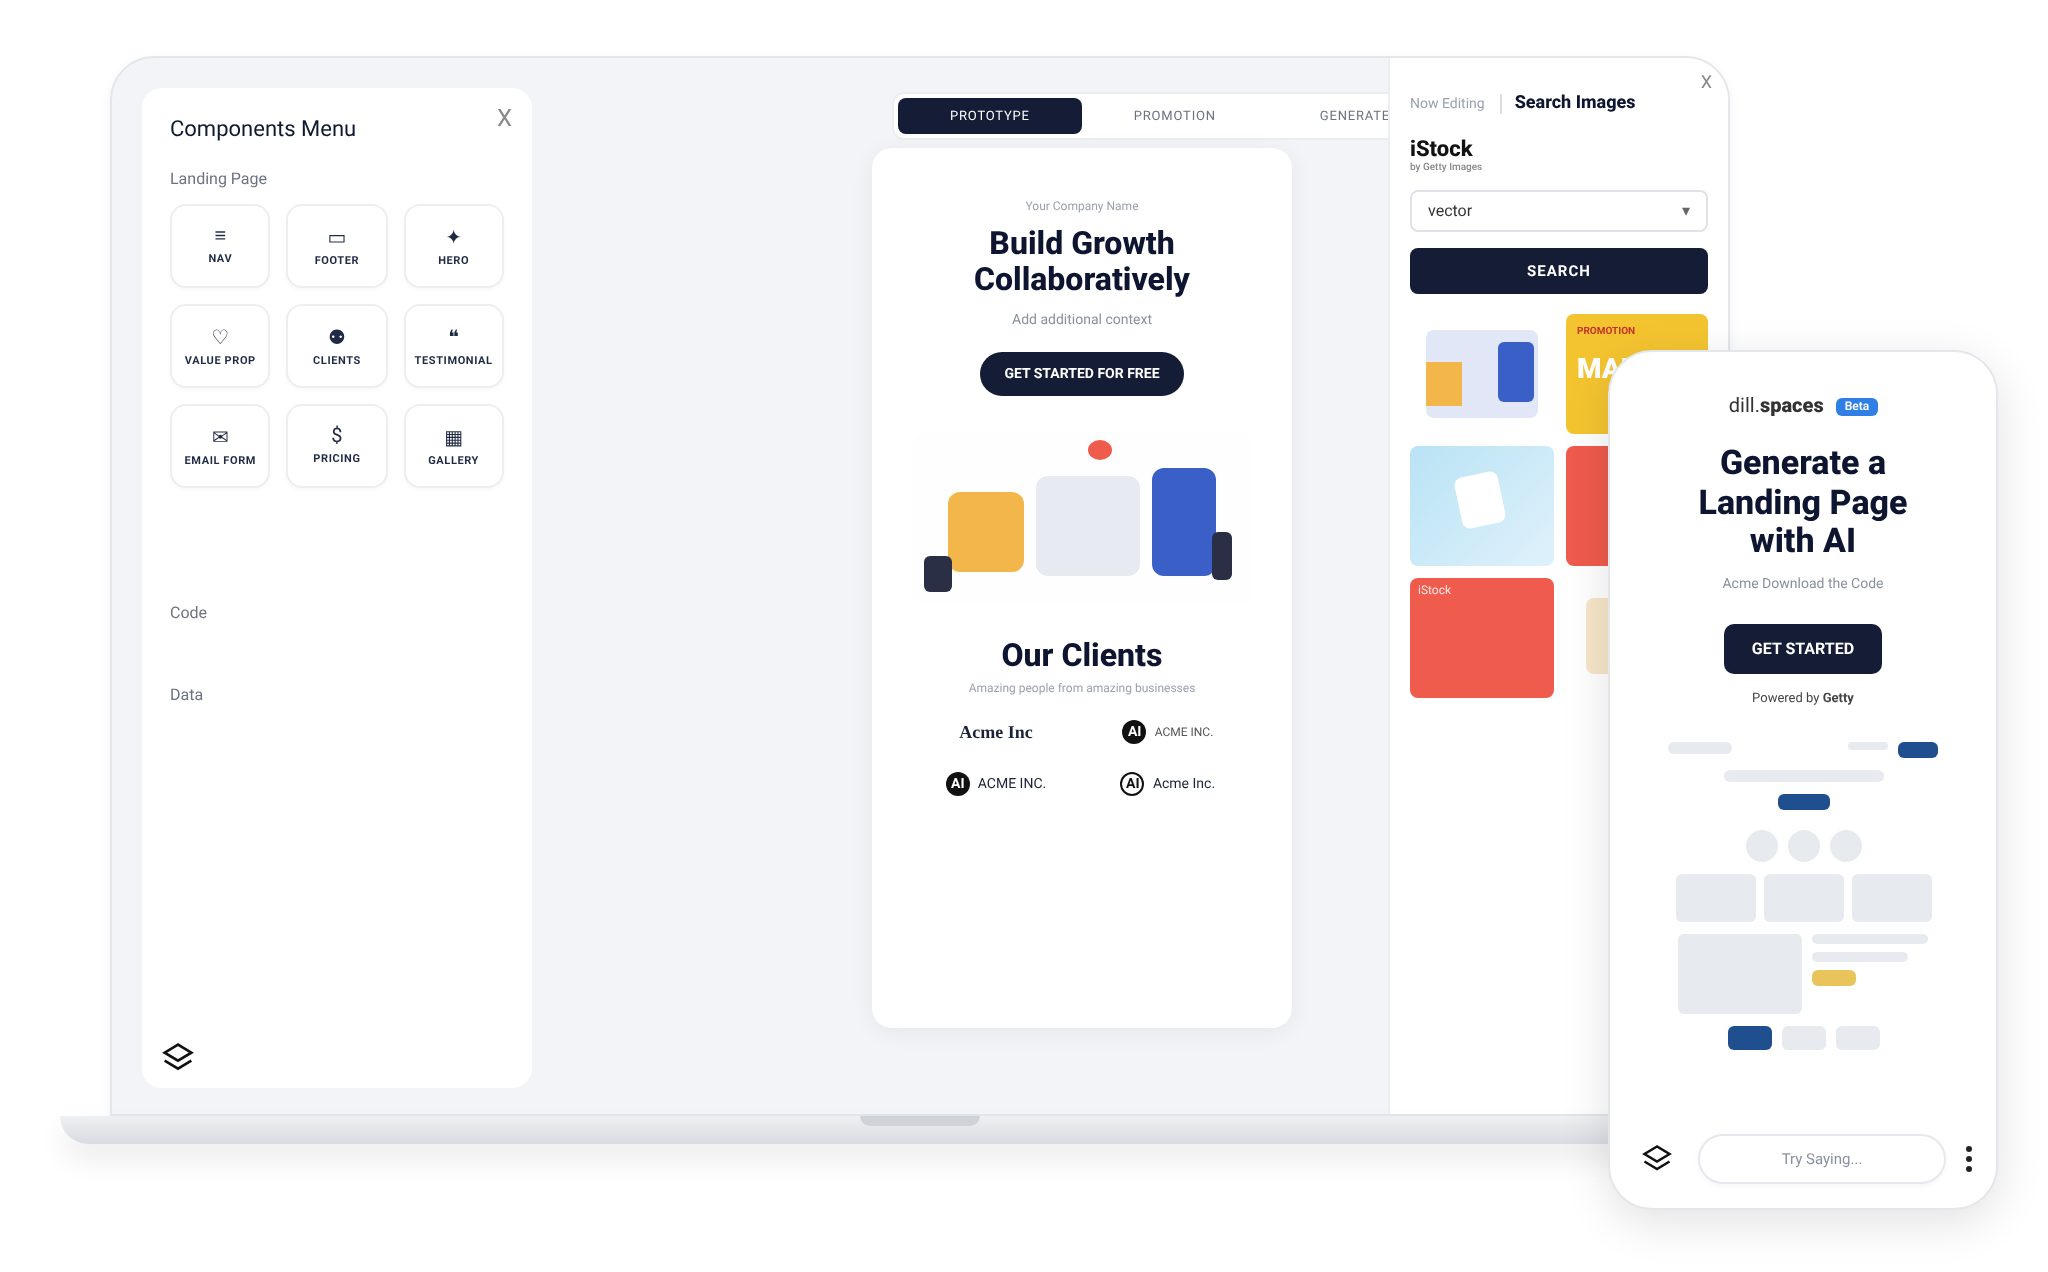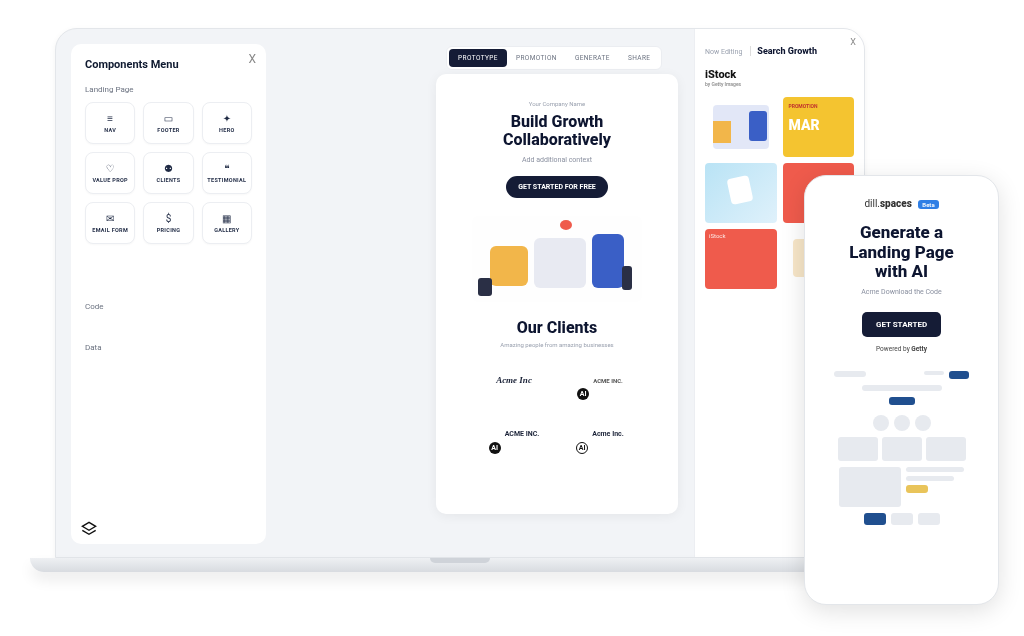--- a/index.html
+++ b/index.html
@@ -21,62 +21,62 @@
   box-shadow: 0 8px 14px rgba(0,0,0,.08);
 }
 .laptop-notch { position:absolute; top:558px; left:430px; width:60px; height:5px; background:#cfd3d9; border-radius:0 0 6px 6px; }
 
 
 .sidebar {
   position: absolute; left: 15px; top: 15px; width: 195px; height: 500px;
   background: #fff; border-radius: 10px; padding: 14px;
 }
 .sidebar-close { position:absolute; top:8px; right:10px; font-size:12px; color:#888; cursor:pointer; }
-.sidebar h3 { font-size: 11px; font-weight: 700; color:#0f1a30; margin-bottom: 14px; }
+.sidebar h3 { font-size: 11px; font-weight: 400; color:#0f1a30; margin-bottom: 14px; }
 .sidebar .section-label { font-size:8px; color:#6b7280; margin: 6px 0 8px; }
 .comp-grid { display:grid; grid-template-columns: repeat(3, 1fr); gap:8px; margin-bottom:6px; }
 .comp-card {
   background:#fff; border:1px solid #eceef2; border-radius:8px;
   display:flex; flex-direction:column; align-items:center; justify-content:center;
   height:42px; box-shadow:0 1px 2px rgba(0,0,0,.03);
 }
 .comp-card .ci { font-size:10px; color:#1f2a44; margin-bottom:3px; }
 .comp-card .cl { font-size:5.5px; font-weight:700; letter-spacing:.3px; color:#1f2a44; }
 
 
 .tabs {
   position:absolute; left:390px; top:17px; display:flex;
   background:#fff; border-radius:6px; padding:2px; border:1px solid #ebedf1;
 }
-.tab { font-size:6.5px; letter-spacing:.4px; padding:5px 9px; color:#6b7280; cursor:pointer; border-radius:4px; }
+.tab { font-size:6.5px; letter-spacing:.4px; padding:5px 26px; color:#6b7280; cursor:pointer; border-radius:4px; }
 .tab.active { background:#151c36; color:#fff; }
 
 
 .canvas {
-  position:absolute; left:380px; top:45px; width:242px; height:440px;
+  position:absolute; left:380px; top:45px; width:210px; height:440px;
   background:#fff; border-radius:10px; box-shadow:0 2px 12px rgba(0,0,0,.06);
   overflow:hidden; padding:26px 14px 10px;
   display:flex; flex-direction:column; align-items:center; text-align:center;
 }
 .canvas .company { font-size:6px; color:#9aa1af; margin-bottom:6px; }
 .canvas .hero-t { font-size:16px; font-weight:800; color:#0d1530; line-height:1.1; }
 .canvas .hero-sub { font-size:7px; color:#8a90a0; margin:8px 0 12px; }
 .cta-btn { background:#151c36; color:#fff; font-size:7px; font-weight:700; padding:7px 12px; border-radius:15px; border:none; }
 .illus {
   margin:18px 0 16px; width:170px; height:86px; border-radius:6px;
   background:#fefefe; position:relative; overflow:hidden;
 }
 .illus .shape { position:absolute; border-radius:6px; }
 .clients-t { font-size:16px; font-weight:800; color:#0d1530; }
 .clients-sub { font-size:6px; color:#9aa1af; margin:4px 0 12px; }
 .clients-grid { display:grid; grid-template-columns:1fr 1fr; gap:14px 22px; width:150px; }
 .client-cell { display:flex; align-items:center; justify-content:center; gap:4px; }
-.client-logo { width:12px; height:12px; border-radius:50%; background:#111; display:flex; align-items:center; justify-content:center; color:#fff; font-size:7px; font-weight:700;margin-top:28px; }
-.client-name { font-size:7px; font-weight:700; color:#1b2338; }
-.client-name.script { font-family: cursive; font-weight:600; font-size:9px;font-style:italic; }
+.client-logo { width:12px; height:12px; border-radius:50%; background:#111; display:flex; align-items:center; justify-content:center; color:#fff; font-size:7px; font-weight:700; }
+.client-name { font-size:7px; font-weight:400; color:#1b2338; }
+.client-name.script { font-family: cursive; font-weight:600; font-size:9px; }
 
 
 .prompt-bar {
   position:absolute; bottom:14px; left:380px; width:210px;
   background:#fff; border:1px solid #e8eaef; border-radius:6px;
   padding:7px 10px; text-align:center;
 }
 .prompt-bar span { font-size:7px; color:#9aa1af; }
 .layers-btn {
   position:absolute; bottom:15px; left:20px; width:26px; height:26px;
@@ -240,26 +240,31 @@
     <svg width="16" height="16" viewBox="0 0 24 24" fill="none" stroke="#111" stroke-width="2">
         <polygon points="12 2 2 8 12 14 22 8 12 2"></polygon>
         <polyline points="2 14 12 20 22 14"></polyline>
       </svg>
   </div>
 
   <aside class="imgpanel">
     <span class="close-x">X</span>
     <div>
       <span class="nowedit">Now Editing</span>
-      <span class="title">Search Growth</span>
+      <span class="title">Search Images</span>
     </div>
     <div class="brand">
       <span>iStock</span>
       <small>by Getty Images</small>
     </div>
+    <div class="select-box">
+      <span>vector</span>
+      <span style="font-size:8px;color:#666">▾</span>
+    </div>
+    <button class="search-btn">SEARCH</button>
     <div class="results">
       <div class="thumb" style="background:#fff">
         <div style="position:absolute;inset:8px;background:#3a5fc6;opacity:.15;border-radius:4px"></div>
         <div style="position:absolute;left:8px;top:24px;width:18px;height:22px;background:#f2b64a"></div>
         <div style="position:absolute;right:10px;top:14px;width:18px;height:30px;background:#3a5fc6;border-radius:3px"></div>
       </div>
       <div class="thumb" style="background:#f4c430">
         <div style="position:absolute;left:6px;top:6px;font-size:5px;color:#c1332d;font-weight:700">PROMOTION</div>
         <div style="position:absolute;left:6px;top:20px;font-size:14px;font-weight:900;color:#fff">MAR</div>
       </div>
@@ -327,13 +332,27 @@
           <div class="wbox" style="width:48px;height:5px"></div>
           <div class="wbox yellow" style="width:22px;height:8px"></div>
         </div>
       </div>
     <div class="wrow">
         <div class="wbox accent" style="width:22px;height:12px"></div>
         <div class="wbox" style="width:22px;height:12px"></div>
         <div class="wbox" style="width:22px;height:12px"></div>
       </div>
   </div>
+  <div class="phone-footer">
+    <div class="pf-layers">
+      <svg width="15" height="15" viewBox="0 0 24 24" fill="none" stroke="#111" stroke-width="2">
+          <polygon points="12 2 2 8 12 14 22 8 12 2"></polygon>
+          <polyline points="2 14 12 20 22 14"></polyline>
+        </svg>
+    </div>
+    <div class="pf-prompt">Try Saying...</div>
+    <div class="pf-more">
+        <span></span>
+        <span></span>
+        <span></span>
+      </div>
+  </div>
 </div>
 
 </body></html>

